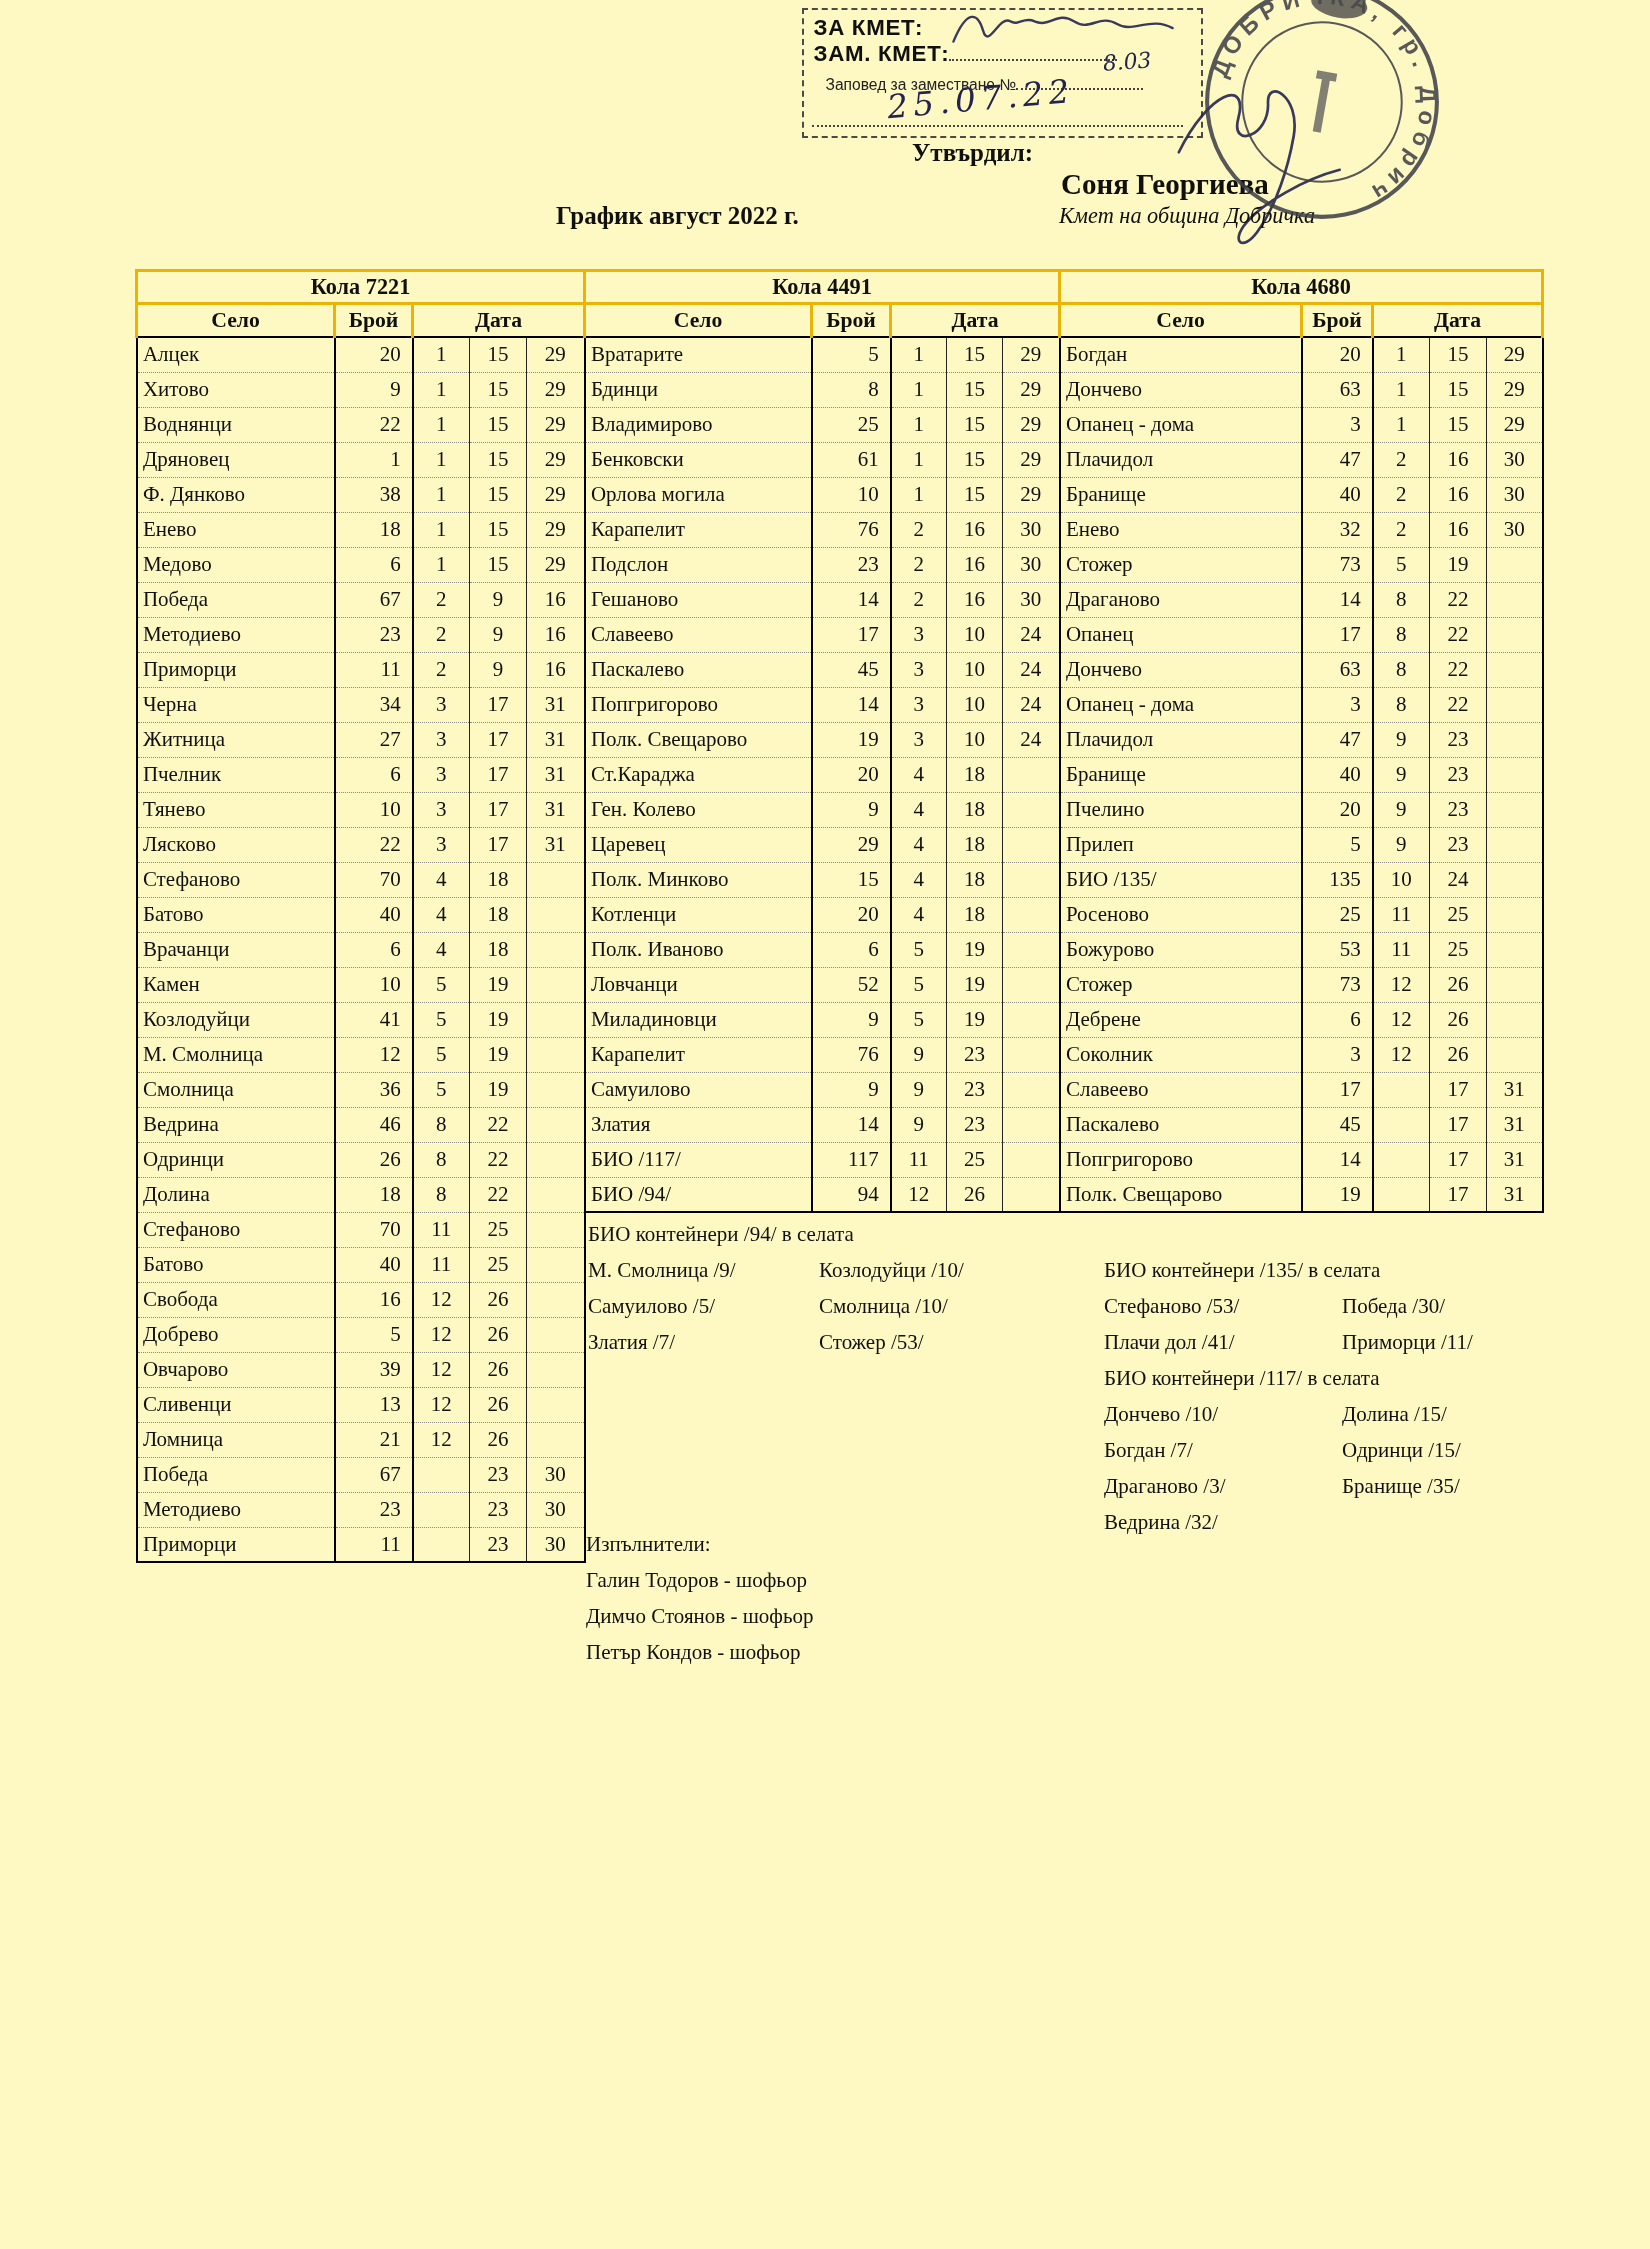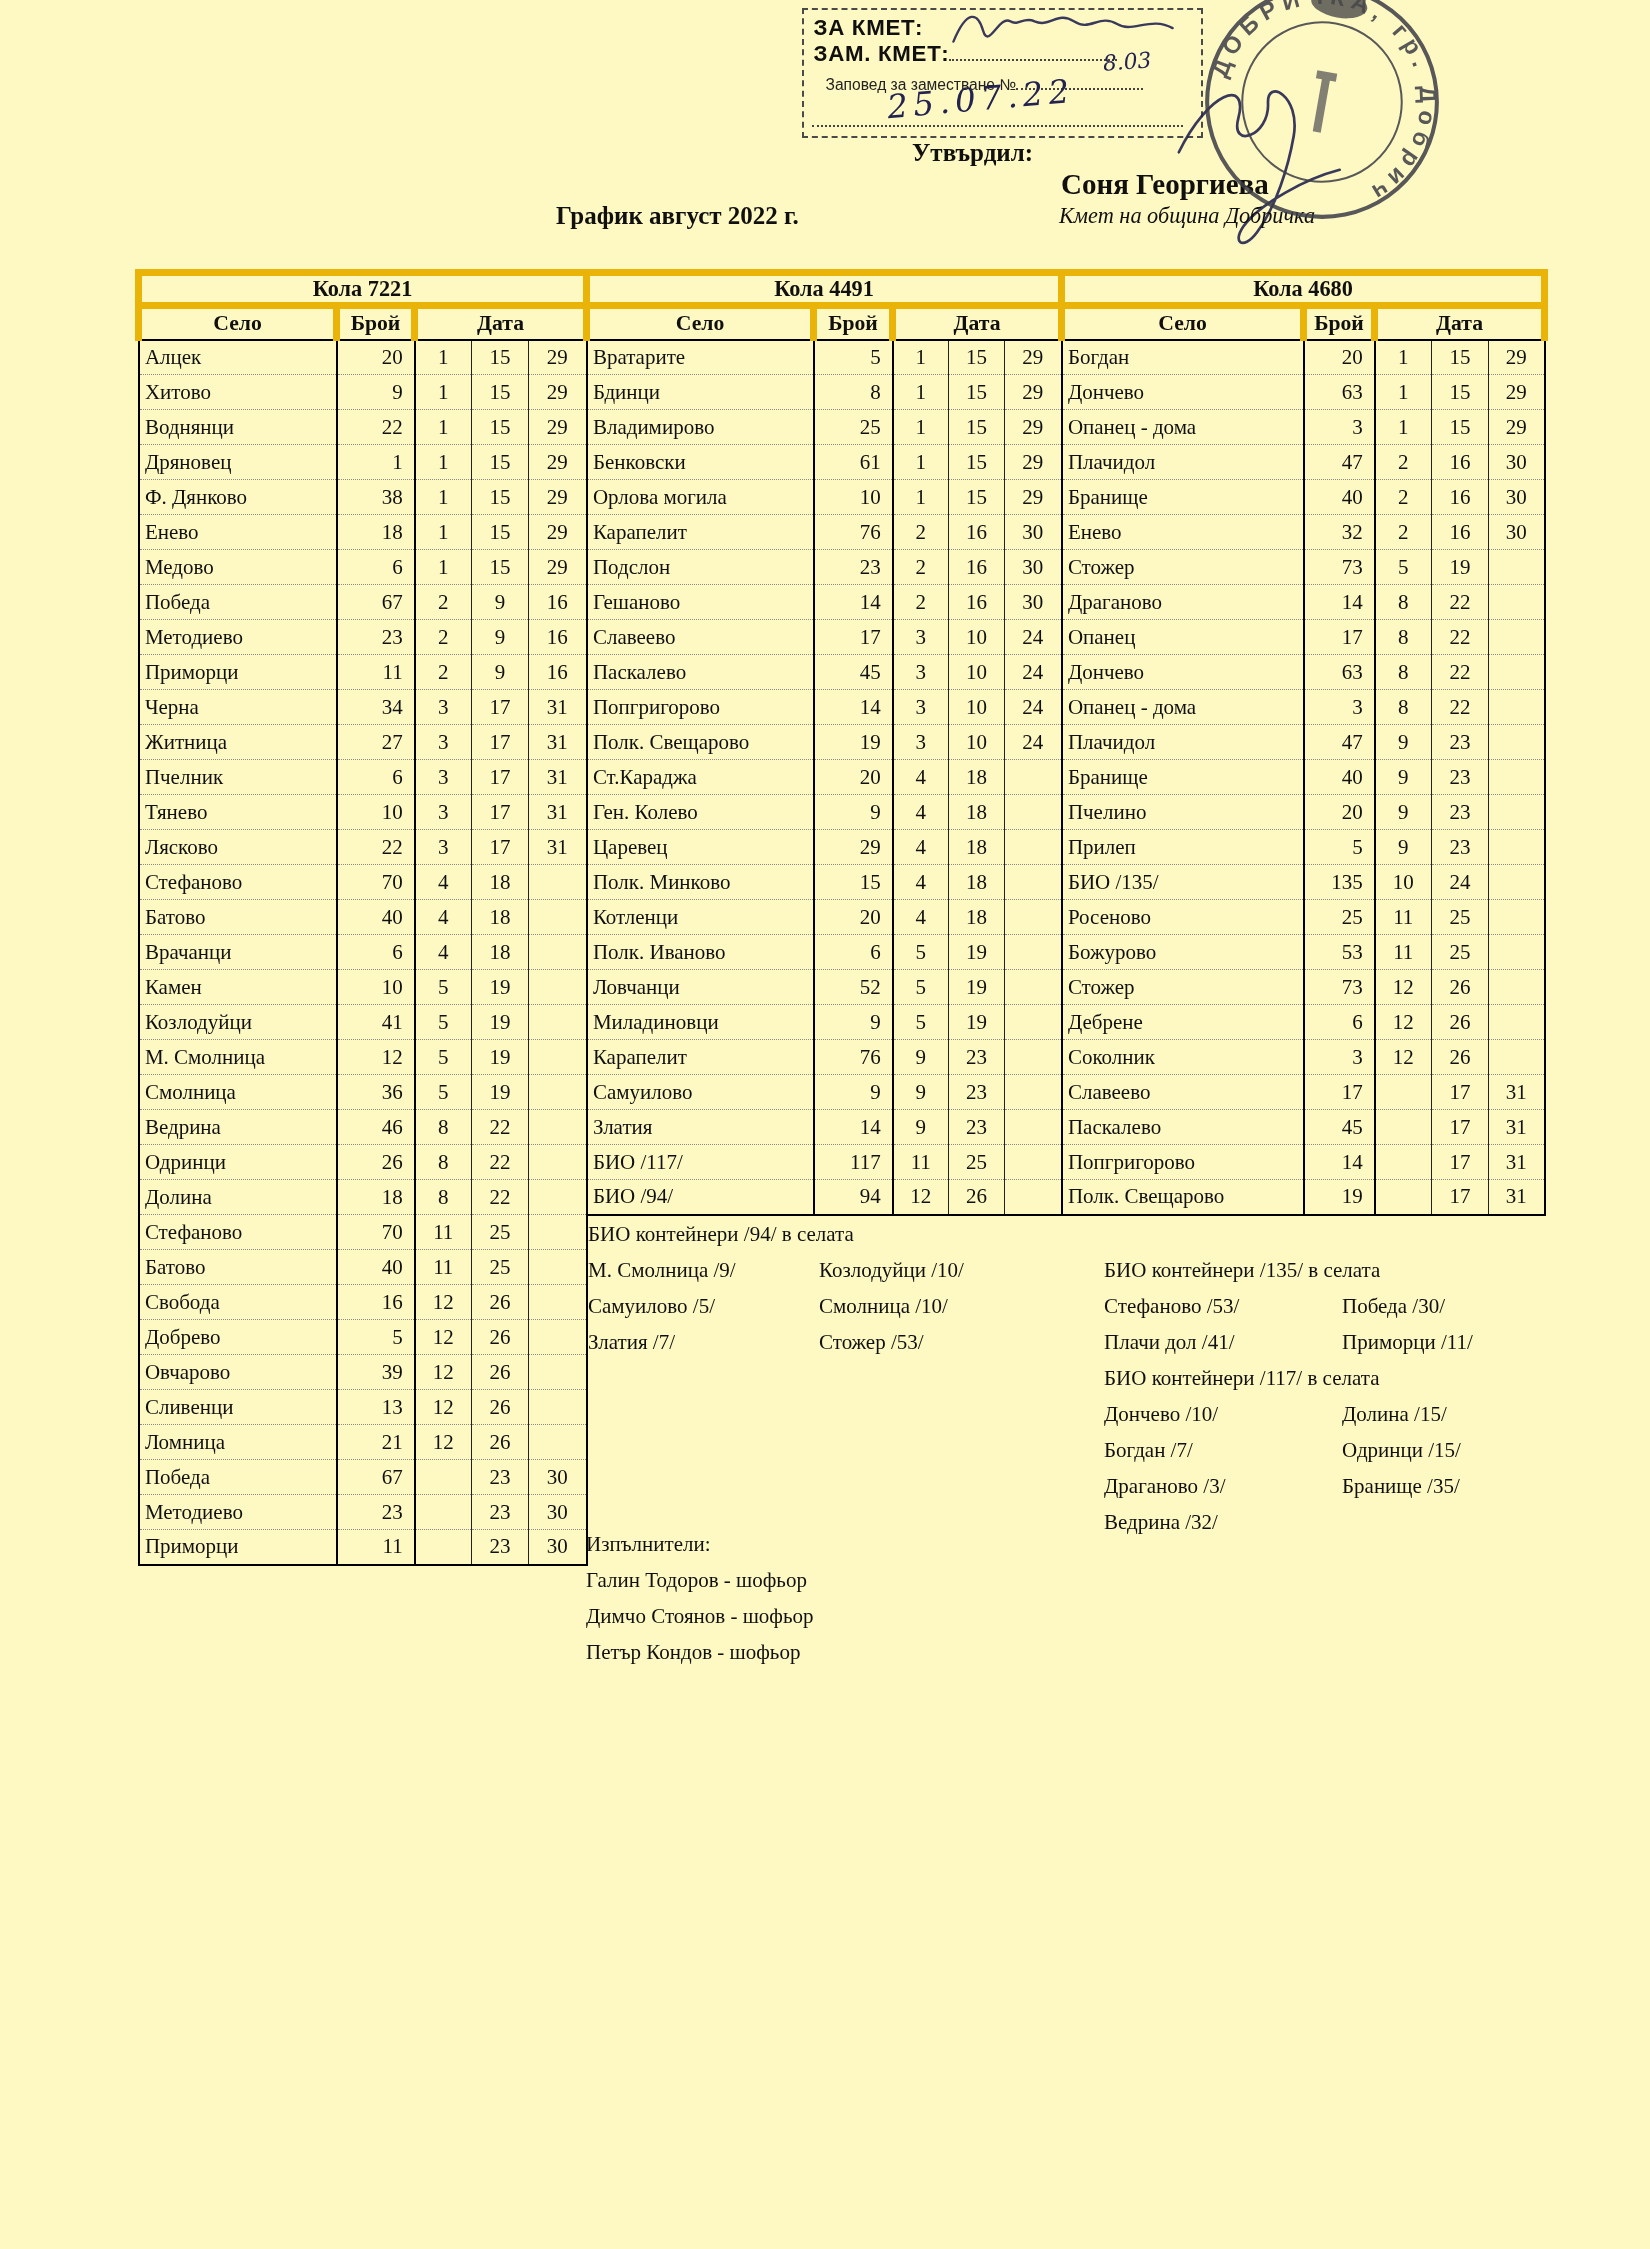--- a/index.html
+++ b/index.html
@@ -39,21 +39,21 @@
 
   .round-stamp { position:absolute; left:1197px; top:-23px; transform:rotate(10deg); opacity:0.85; }
   .stamp-stroke { fill:none; stroke:var(--stamp-ink); }
   .stamp-text { fill:var(--stamp-ink); font-family:"Liberation Sans", sans-serif; font-weight:bold; letter-spacing:9px; }
 
   
   table.sched {
     position:absolute; top:269px; border-collapse:collapse; table-layout:fixed;
     border:2.7px solid #000; font-family:"Liberation Serif", serif;
   }
-  .sched th { border:7px solid #eab308; font-weight:bold; text-align:center; overflow:hidden; white-space:nowrap; }
+  .sched th { border:3px solid #eab308; font-weight:bold; text-align:center; overflow:hidden; white-space:nowrap; }
   .sched tr.car-row th { height:32.5px; font-size:22.3px; }
   .sched tr.col-row th { height:34px; font-size:21.7px; border-bottom:2px solid #000; }
   .sched td {
     height:35px; font-size:21px; overflow:hidden; white-space:nowrap;
     border-bottom:1.4px dotted #8b8b8b;
   }
   .sched tr:last-child td { border-bottom:none; }
   .sched td.c0 { text-align:left; padding-left:5.4px; }
   .sched td.c1 { text-align:right; padding-right:10.8px; border-left:2px solid #000; }
   .sched td.c2 { text-align:center; border-left:2px solid #000; }

